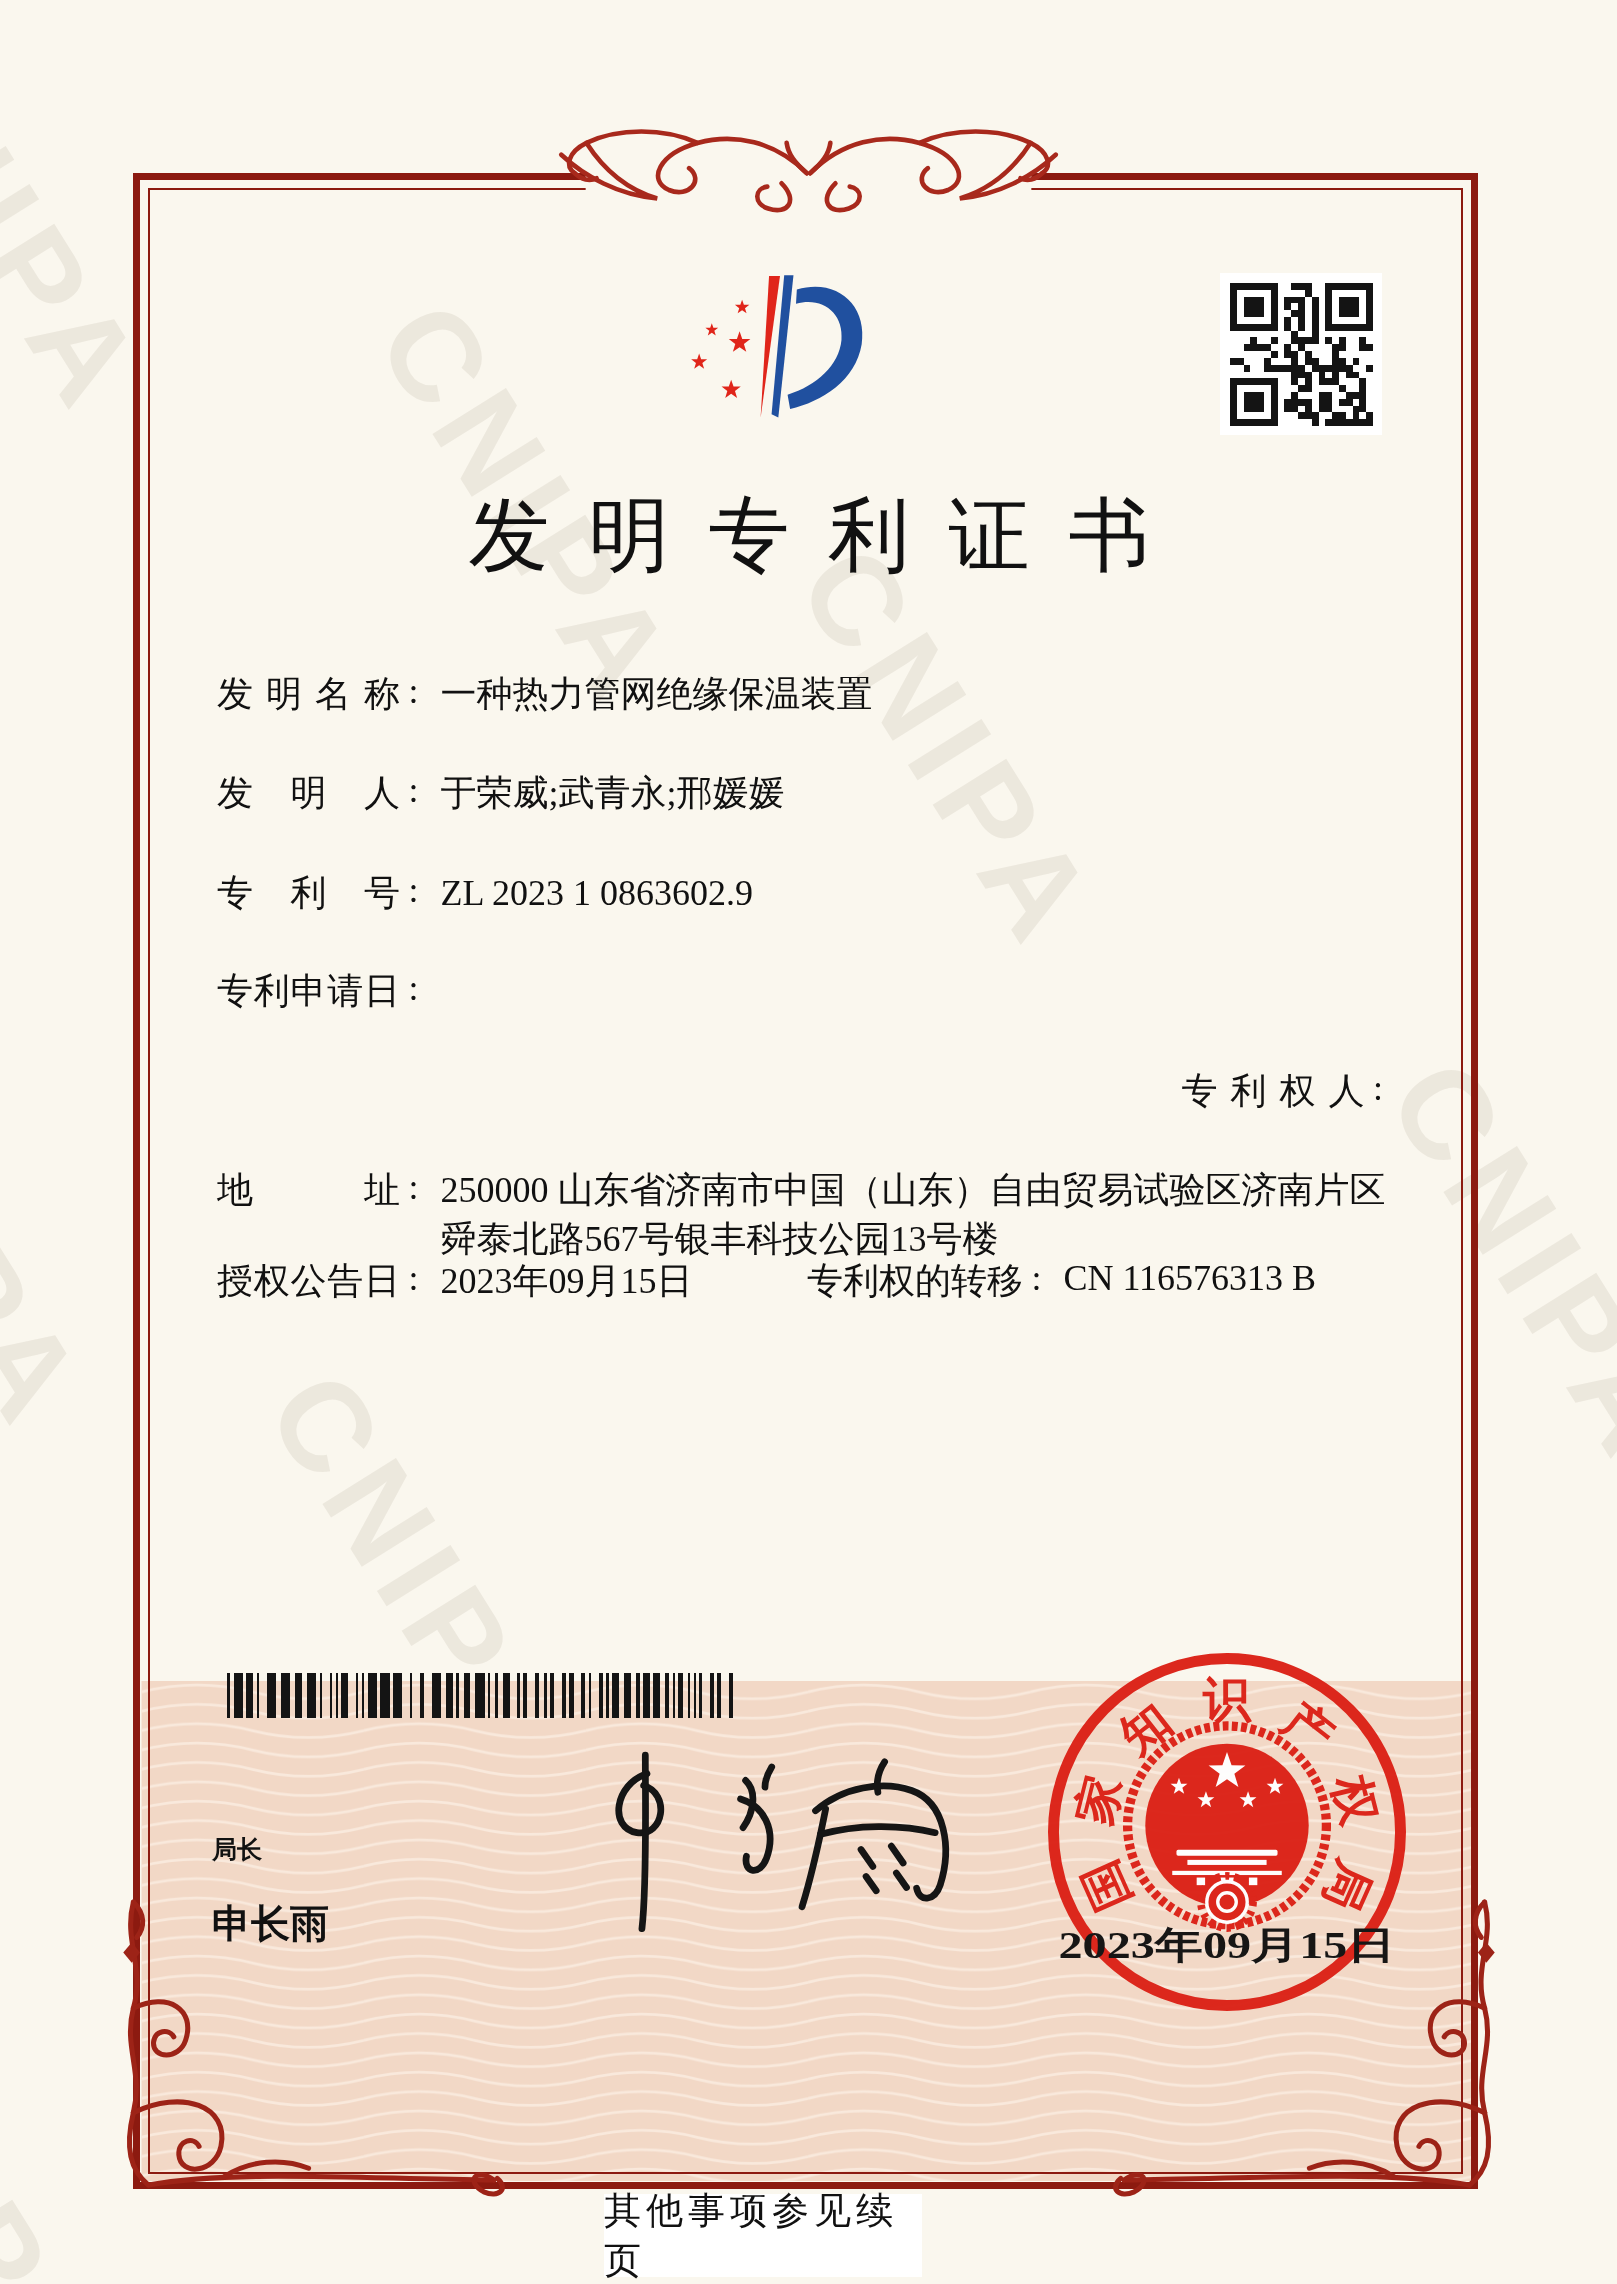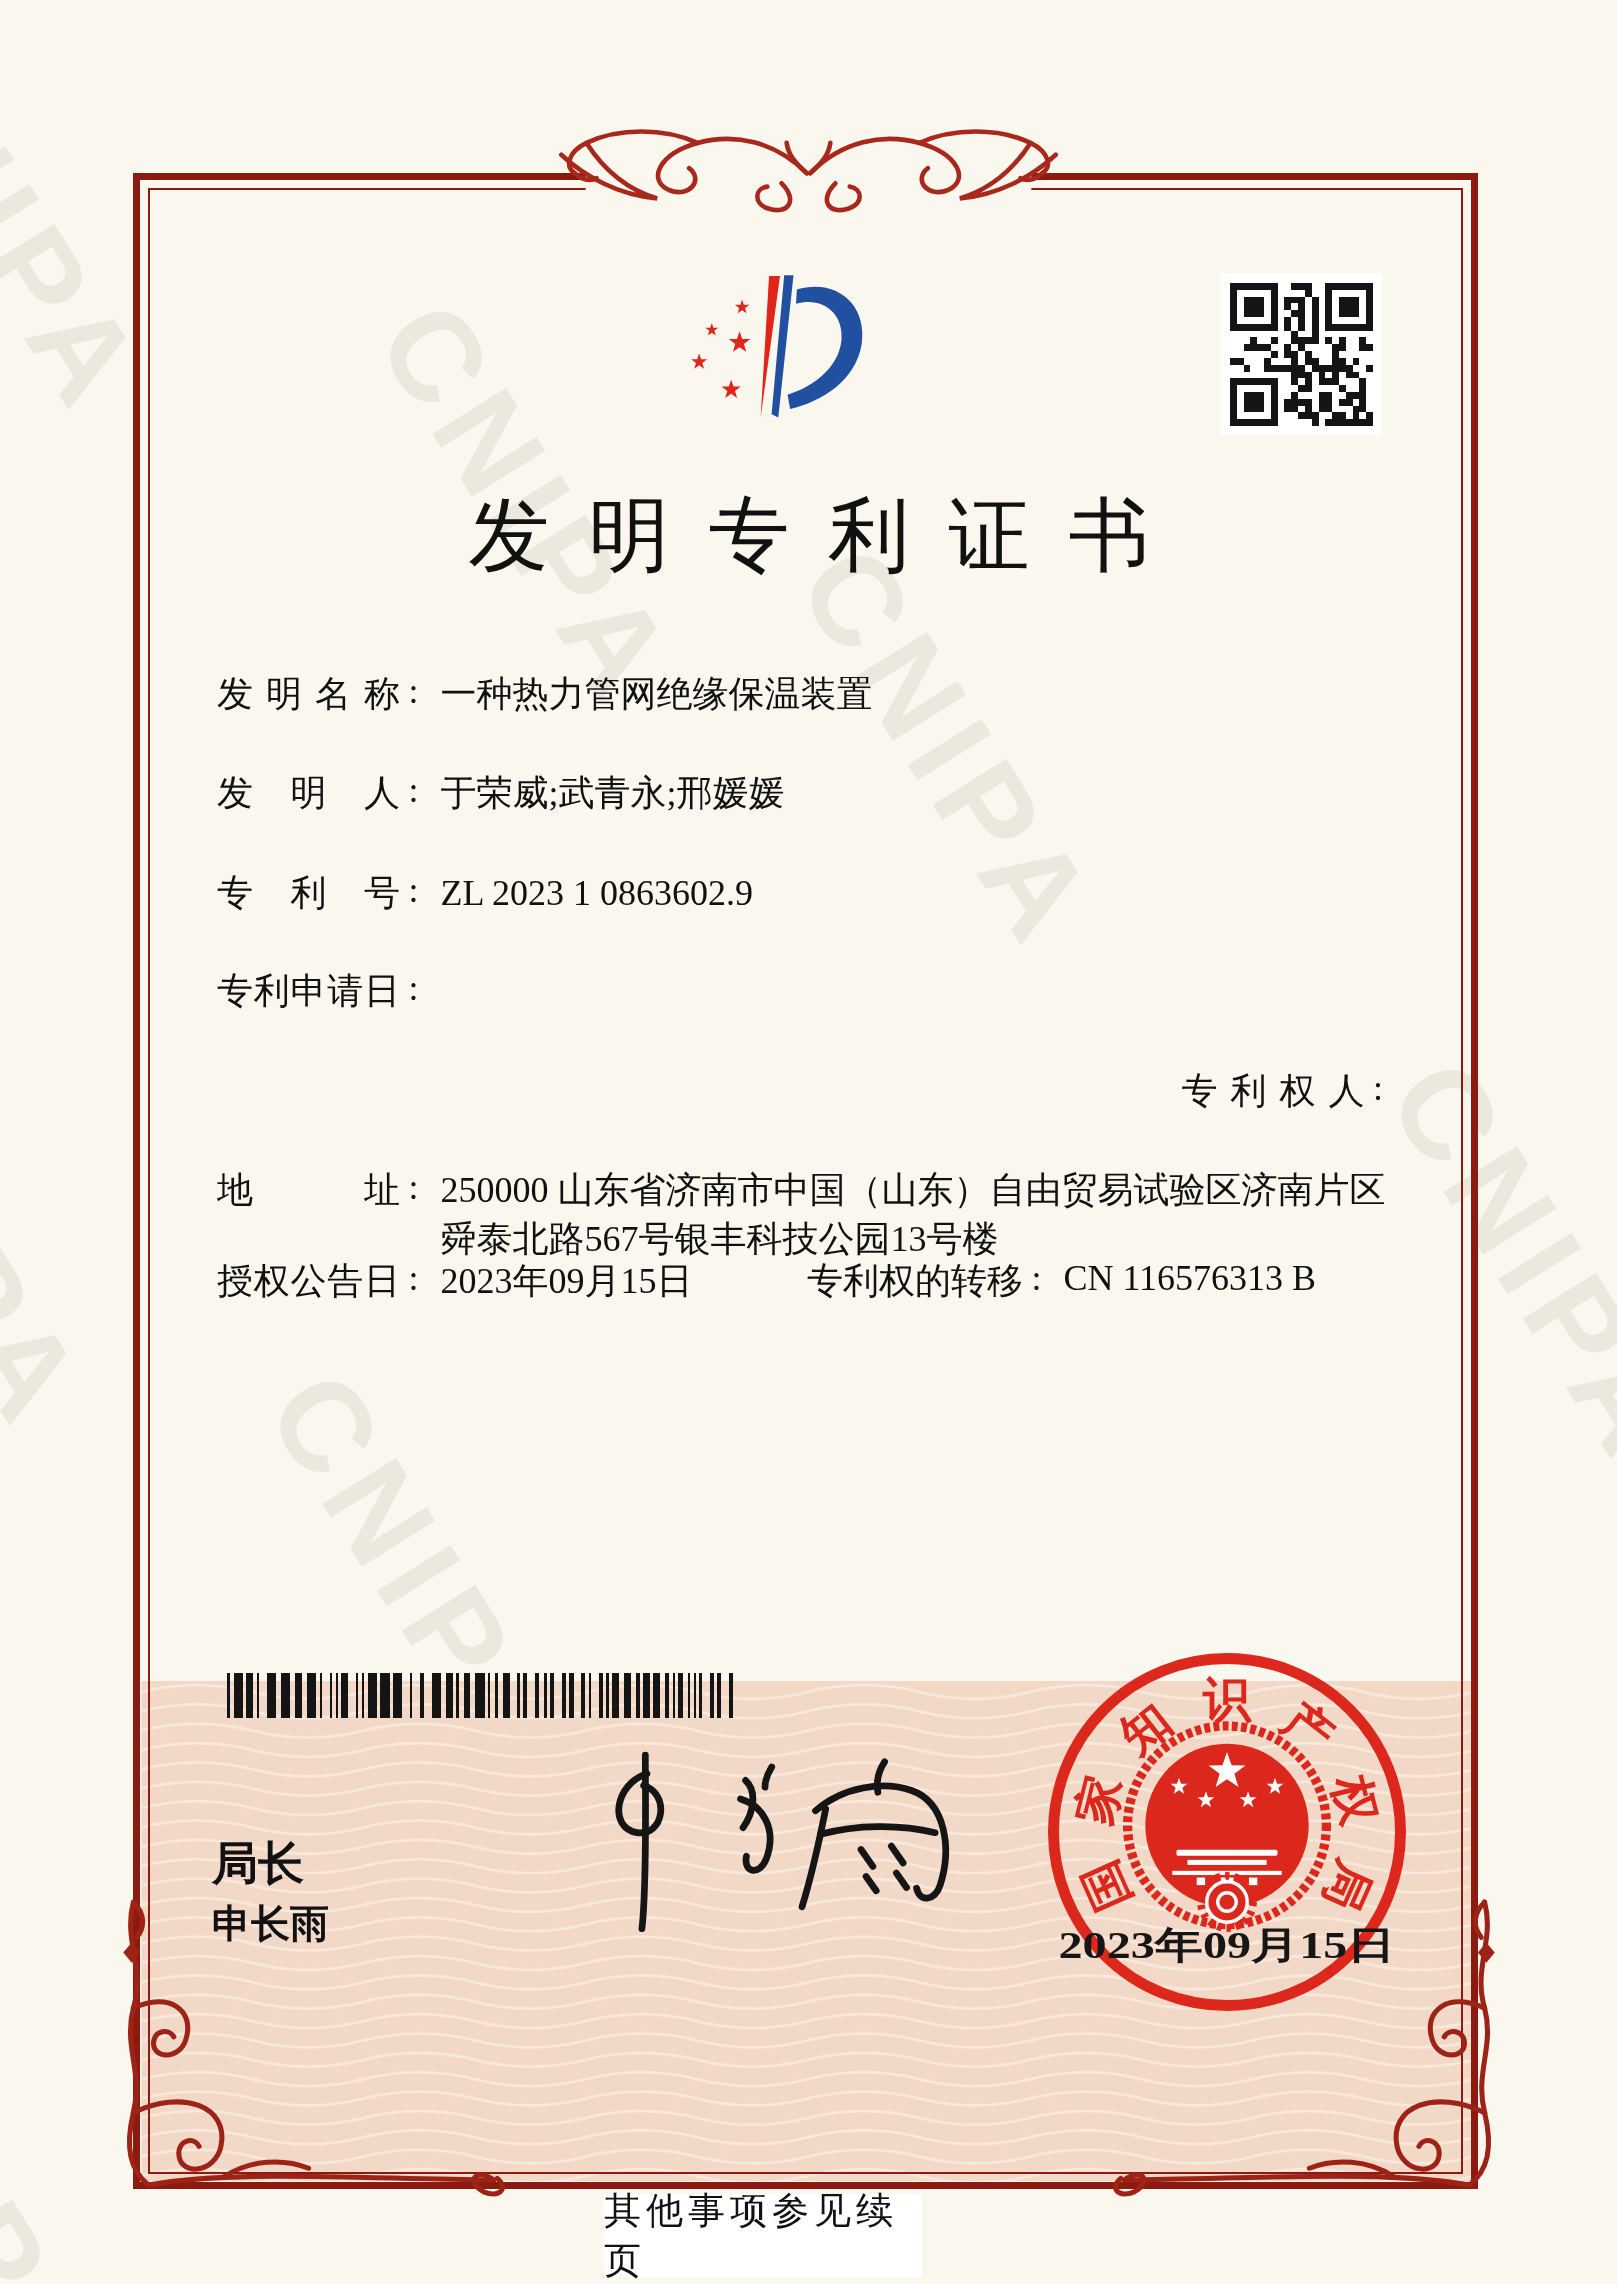--- a/index.html
+++ b/index.html
@@ -41,21 +41,21 @@
   .grant-g2 .f-label{width:auto;text-align:left;text-align-last:auto;}
   
   .body-text{position:absolute;left:217px;top:1329px;width:1176px;font-size:34px;line-height:48px;
              text-align:justify;}
   .body-text p{margin:0;text-indent:2em;}
   
   .barcode{position:absolute;left:227px;top:1673px;width:511px;height:45px;display:flex;overflow:hidden;}
   .bc-bar{height:100%;background:#141414;flex:none;}
   .bc-gap{height:100%;flex:none;}
   
-  .director-title{position:absolute;left:212px;top:1833px;font-size:46px;font-weight:700;
+  .director-title{position:absolute;left:212px;top:1833px;font-size:25px;font-weight:700;
        font-family:"Liberation Sans","DejaVu Sans",sans-serif;}
   .director-name{position:absolute;left:212px;top:1897px;font-size:39px;font-weight:700;
        font-family:"Liberation Sans","DejaVu Sans",sans-serif;text-align:right;}
   .sig{position:absolute;left:556px;top:1746px;width:455px;height:202px;}
   
   .seal{position:absolute;left:1040px;top:1645px;width:374px;height:391px;}
   .seal-char{font-size:57px;font-weight:700;fill:#dc2217;text-anchor:middle;dominant-baseline:central;
              font-family:"Liberation Serif","DejaVu Serif",serif;}
   #seal-date{font-size:45px;font-weight:600;fill:#101010;text-anchor:middle;
              font-family:"Liberation Serif","DejaVu Serif",serif;}

